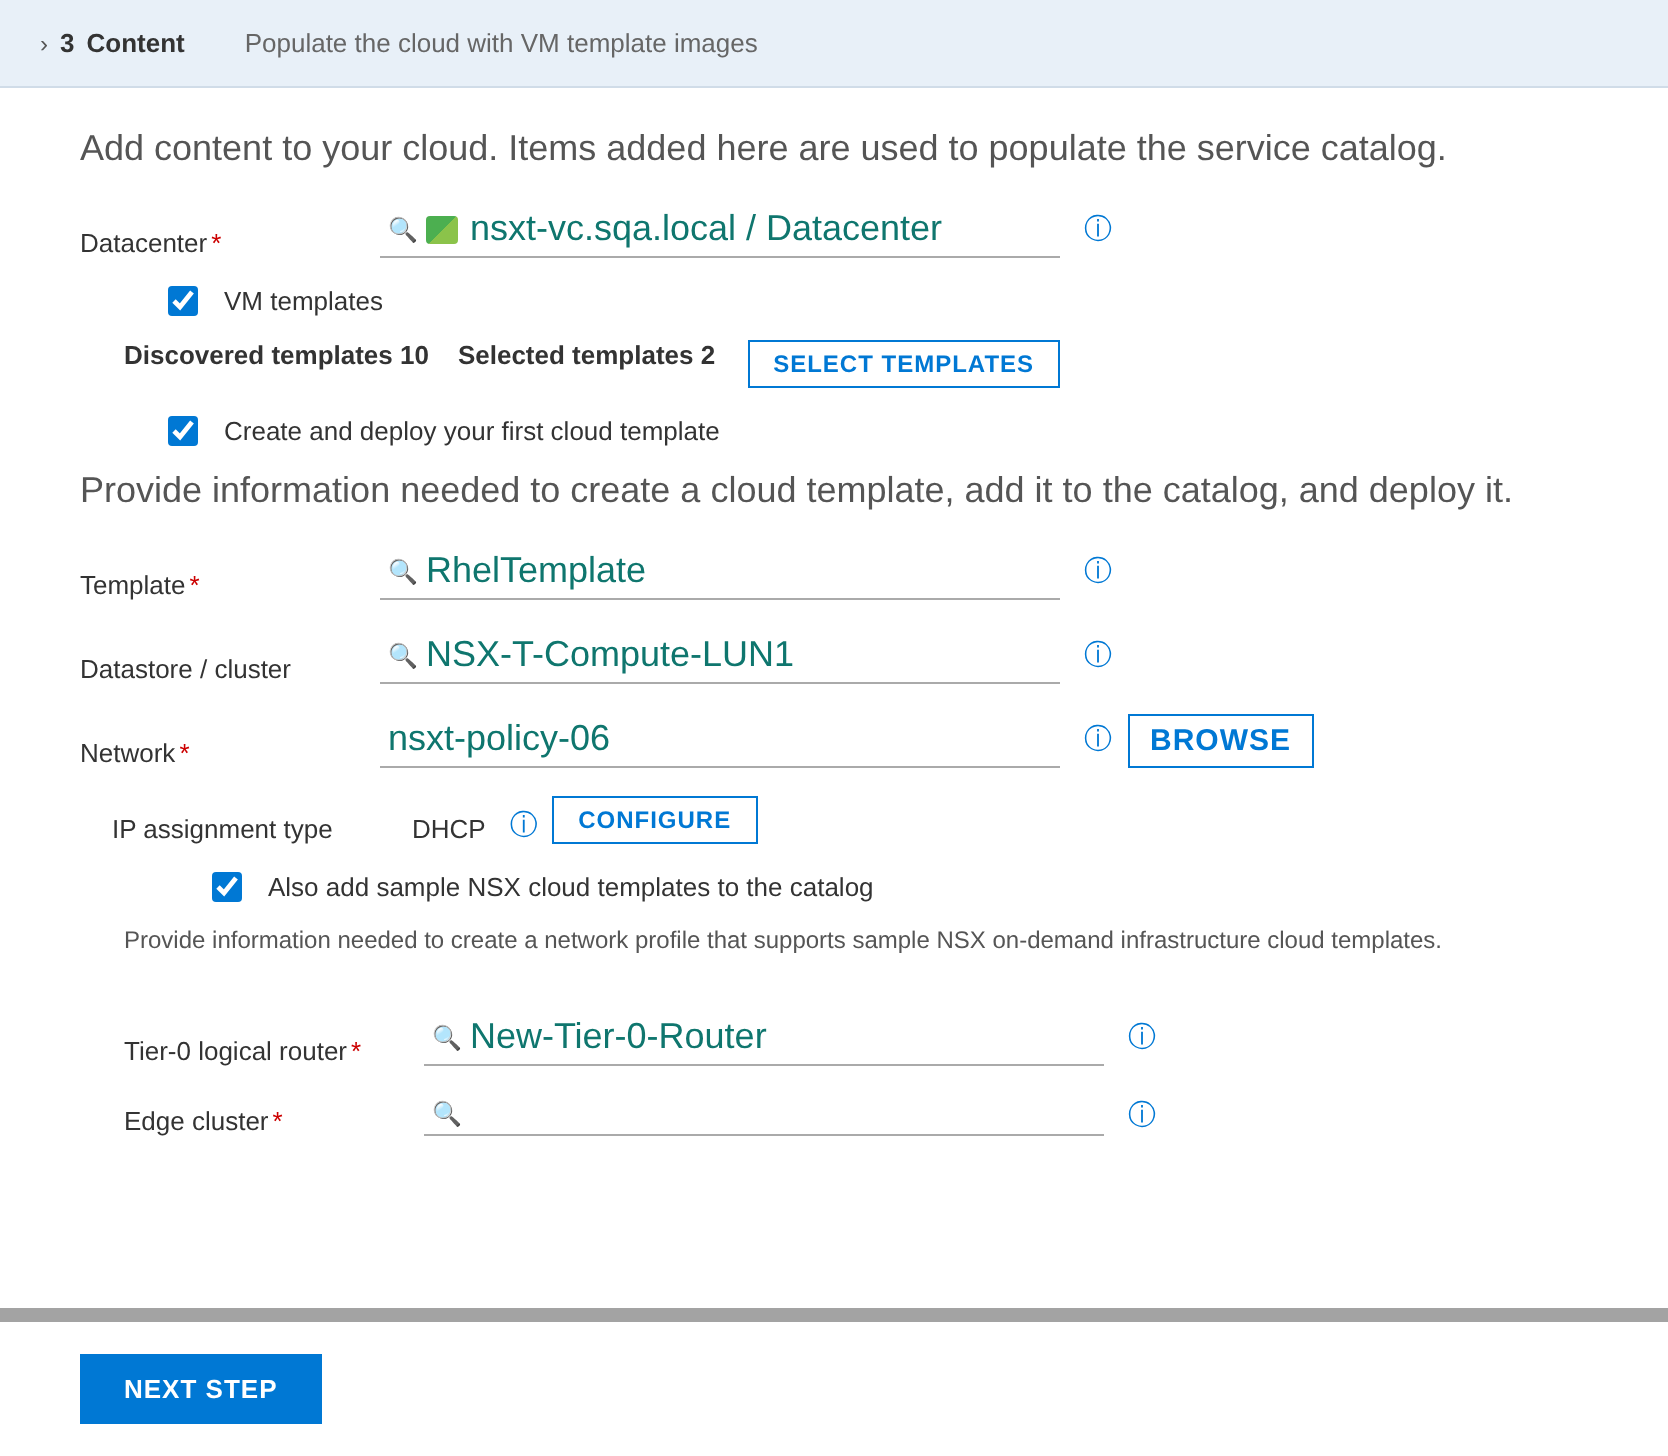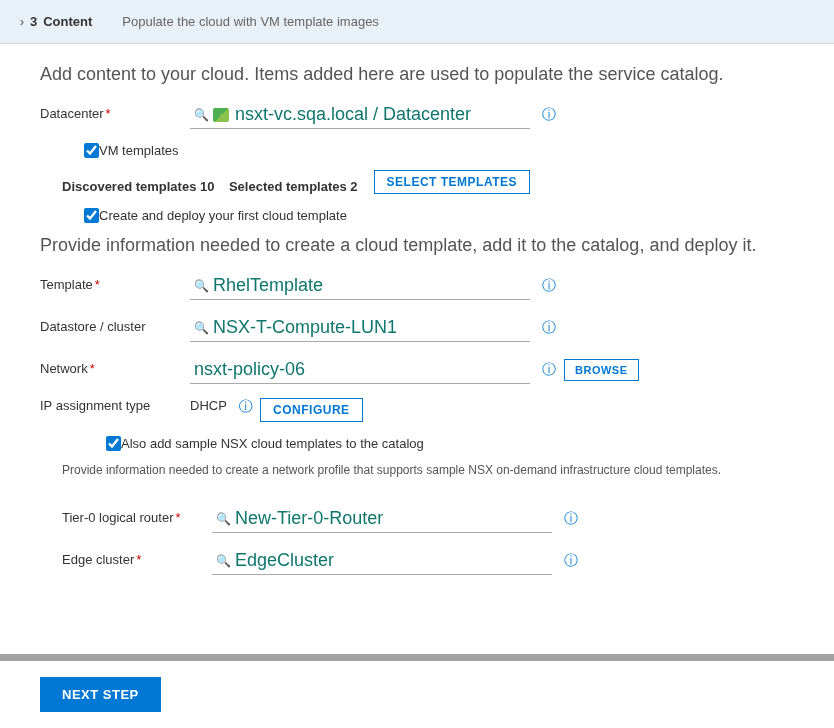--- a/index.html
+++ b/index.html
@@ -56,21 +56,21 @@
 
     .description {
       color: #555;
       margin-bottom: 16px;
       font-size: 18px;
     }
 
     
     .form-row {
       display: flex;
-      align-items: flex-start;
+      align-items: flex-end;
       margin-bottom: 14px;
     }
     .form-label {
       min-width: 150px;
       padding-top: 5px;
       font-weight: 500;
       color: #333;
       font-size: 13px;
     }
     .required-star {
@@ -110,38 +110,38 @@
       font-size: 14px;
       cursor: pointer;
       margin-left: 4px;
     }
 
     
     .checkbox-row {
       display: flex;
       align-items: center;
       margin-bottom: 12px;
-      gap: 0;
+      gap: 13px;
       padding-left: 44px;
     }
     .checkbox-row input[type="checkbox"] {
       width: 15px;
       height: 15px;
       accent-color: #0078d4;
     }
     .checkbox-label {
       font-size: 13px;
       color: #333;
       font-weight: 500;
     }
 
     
     .templates-row {
       display: flex;
-      align-items: flex-end;
+      align-items: flex-start;
       margin-left: 22px;
       margin-bottom: 14px;
       gap: 16px;
     }
     .templates-info {
       color: #555;
       font-size: 13px;
     }
     .templates-info span {
       font-weight: 600;
@@ -180,22 +180,23 @@
     .sub-description {
       color: #555;
       font-size: 12px;
       margin-bottom: 28px;
       max-width: 660px;
     }
 
     
     .ip-row {
       display: flex;
-      align-items: flex-start;
+      align-items: flex-end;
       margin-bottom: 14px;
+      margin-left: 16px;
     }
     .ip-label {
       min-width: 150px;
       font-weight: 500;
       color: #333;
       font-size: 13px;
     }
     .ip-value {
       color: #333;
       font-size: 13px;
@@ -207,21 +208,21 @@
       padding: 16px 40px;
       border-top: 7px solid #a3a3a3;
       background: #fff;
     }
 
     .browse-btn {
       border: 1px solid #0078d4;
       color: #0078d4;
       background: #fff;
       padding: 4px 10px;
-      font-size: 11px;
+      font-size: 15px;
       font-weight: 600;
       cursor: pointer;
       letter-spacing: 0.5px;
     }
 
     .vmicon {
       display: inline-block;
       width: 16px;
       height: 14px;
       background: linear-gradient(135deg, #4caf50 50%, #8bc34a 50%);
@@ -348,21 +349,20 @@
         </div>
       </div>
 
       <div class="form-row">
         <div class="form-label">
           <span>Edge cluster</span><span class="required-star">*</span>
         </div>
         <div class="form-control-wrap">
           <div class="input-with-icon">
             <span class="search-icon">🔍</span>
-            <span class="input-text">EdgeCluster</span>
           </div>
           <span class="info-icon">ⓘ</span>
         </div>
       </div>
     </div>
 
   </div>
 
   <div class="footer">
     <button class="btn-primary">NEXT STEP</button>

